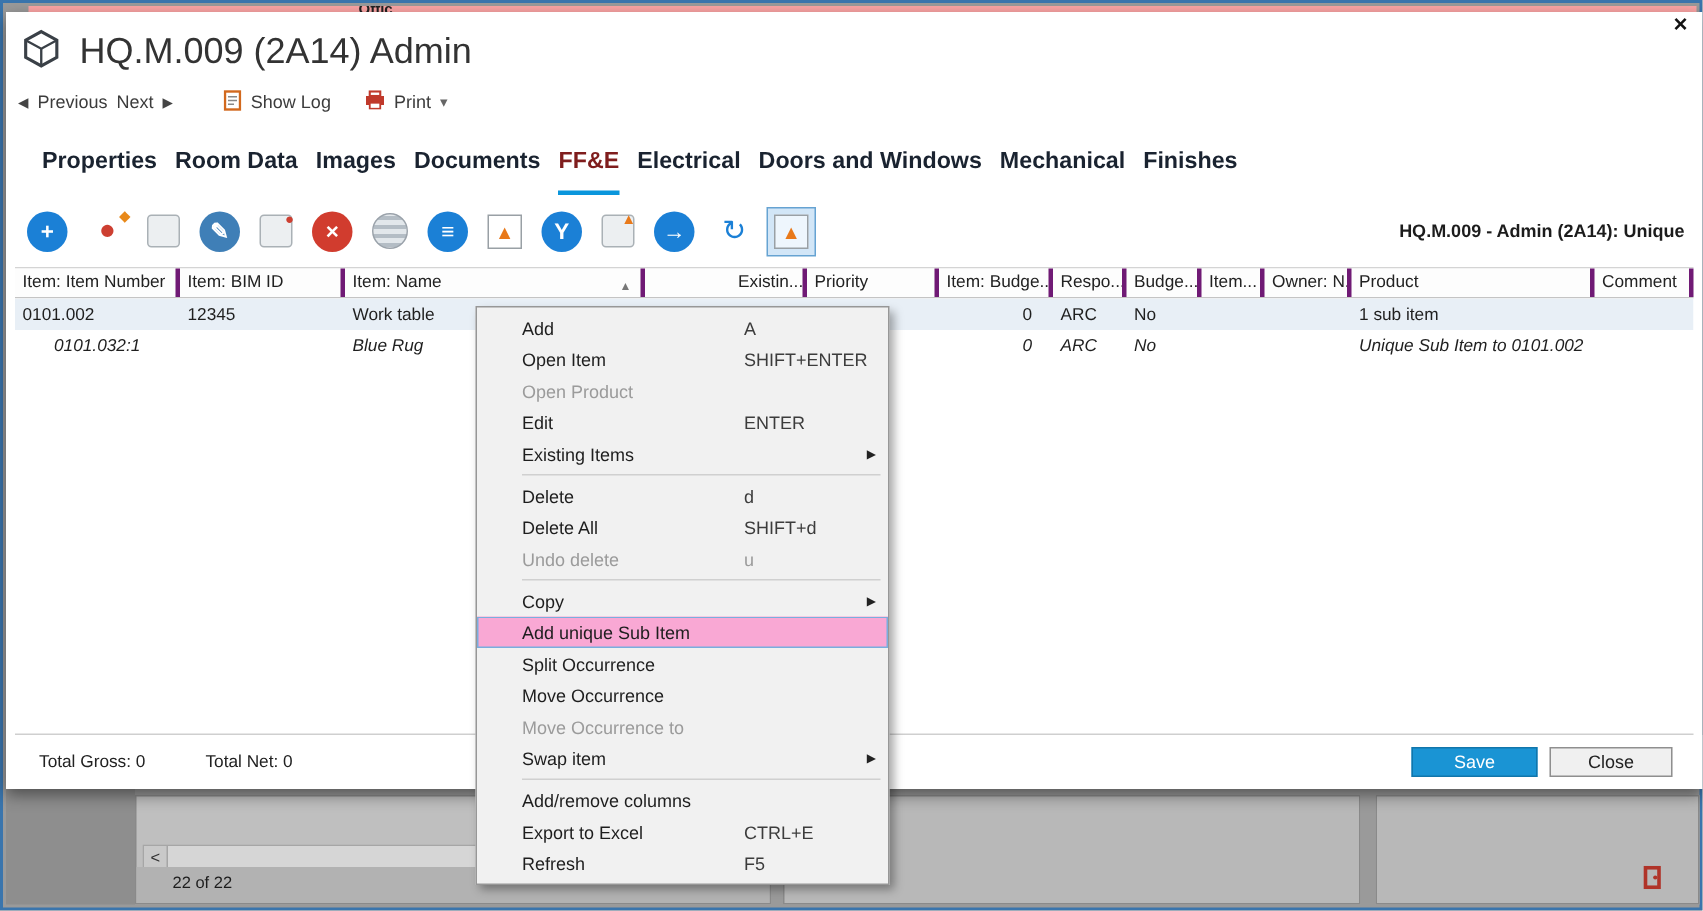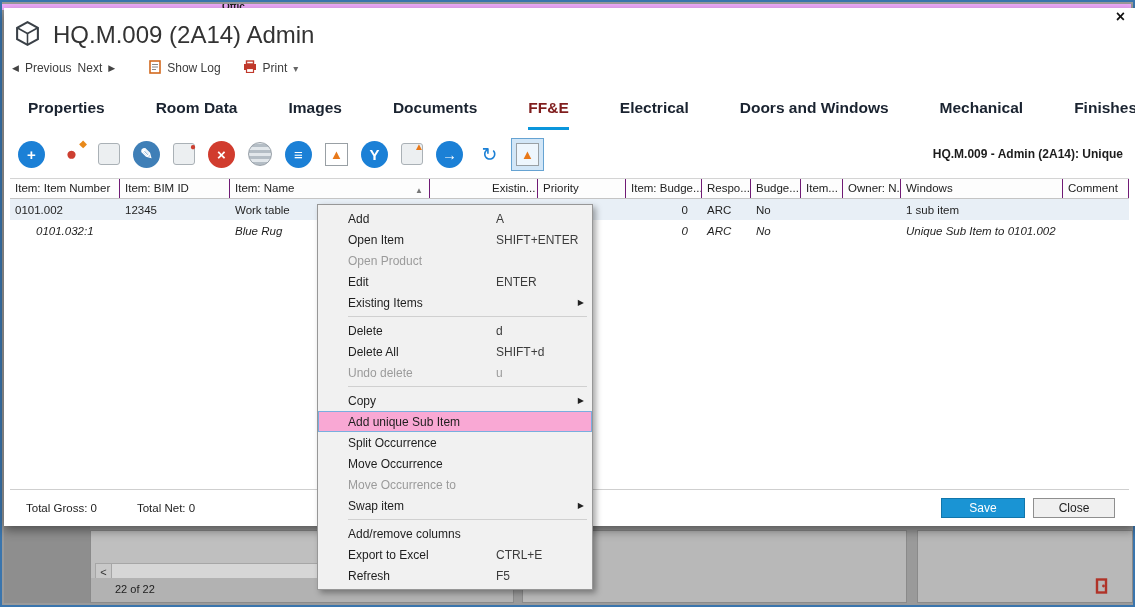--- a/index.html
+++ b/index.html
@@ -1,21 +1,21 @@
 <!DOCTYPE html>
 <html><head>
 <meta charset="utf-8">
 <style>
   * { box-sizing: border-box; margin: 0; padding: 0; }
   html,body { width:1135px; height:607px; overflow:hidden; }
   body { font-family:"Liberation Sans", sans-serif; background:#9a9a9a; position:relative; }
   .frame { position:absolute; inset:0; border:2px solid #3a75ad; background:#9a9a9a; }
 
   
-  .bg-top { position:absolute; left:0; right:2px; top:2px; height:6px; background:#f0abfc; overflow:hidden; }
+  .bg-top { position:absolute; left:17px; right:2px; top:2px; height:6px; background:#fca5a5; overflow:hidden; }
   .bg-top span { position:absolute; left:220px; top:-3px; font-size:10px; color:#222; font-weight:bold; }
   .bg-bottom { position:absolute; left:2px; right:2px; top:524px; bottom:2px; background:#9a9a9a; }
   .bgp-leftdark { position:absolute; left:0; top:0; bottom:0; width:86px; background:#8e8e8e; }
   .bgp-left { position:absolute; left:86px; width:424px; top:4px; bottom:0; background:#bfbfbf; border:1px solid #8a8a8a; }
   .scrollrow { position:absolute; left:4px; right:4px; top:32px; height:18px; background:#d6d6d6; border:1px solid #a6a6a6; display:flex; }
   .sbtn { width:16px; height:100%; background:#c9c9c9; border-right:1px solid #a6a6a6; font-size:11px; color:#333; display:flex; align-items:center; justify-content:center; }
   .pagerrow { position:absolute; left:0; right:0; bottom:0; height:24px; background:#b2b2b2; }
   .pagerrow span { position:absolute; left:24px; top:5px; font-size:11px; color:#1d1d1d; }
   .bgp-mid { position:absolute; left:518px; width:385px; top:4px; bottom:0; background:#b8b8b8; border:1px solid #8a8a8a; }
   .bgp-right { position:absolute; left:913px; width:216px; top:4px; bottom:0; background:#b8b8b8; border:1px solid #8a8a8a; }
@@ -26,39 +26,39 @@
   .titlebar { height:46px; display:flex; align-items:center; padding:8px 8px 0 10px; position:relative; }
   .title { margin-left:12px; font-size:24px; color:#333; }
   .close { position:absolute; top:0px; right:10px; font-size:16px; font-weight:bold; color:#111; cursor:pointer; }
 
   .navrow { height:28px; display:flex; align-items:center; gap:6px; padding-left:8px; font-size:12px; color:#3c3c3c; }
   .nav-arrow { font-size:9px; color:#444; }
   .navrow .sep-gap { width:22px; }
   .navrow .sep-gap2 { width:10px; }
   .caret { font-size:10px; color:#666; }
 
-  .tabs { height:48px; display:flex; align-items:flex-end; gap:51px; padding:0 0 0 24px; }
+  .tabs { height:48px; display:flex; align-items:flex-end; gap:12px; padding:0 0 0 24px; }
   .tab { font-size:15.5px; font-weight:bold; color:#1a2330; padding-bottom:10px; border-bottom:3px solid transparent; white-space:nowrap; cursor:pointer; }
   .tab.active { color:#7f1d1d; border-bottom-color:#0a96dc; }
 
   .toolbar { height:48px; display:flex; align-items:center; gap:13px; padding-left:14px; }
   .context-label { margin-left:auto; padding-right:12px; font-size:12px; font-weight:bold; color:#1c1c1c; }
   .tb-icon { width:27px; height:27px; display:flex; align-items:center; justify-content:center; position:relative; flex:0 0 auto; cursor:pointer; }
   .tb-icon.circle { border-radius:50%; color:#fff; font-size:15px; font-weight:bold; }
   .tb-icon.plain { font-size:19px; }
   .tb-icon.cube { width:22px; height:22px; background:#eceff1; border:1px solid #aab1b6; border-radius:3px; }
   .tb-icon.boxoutline { width:23px; height:23px; background:#fff; border:1px solid #99a0a5; font-size:13px; }
   .tb-icon.sphere { width:24px; height:24px; border-radius:50%; background:repeating-linear-gradient(0deg,#b4bdc5 0 3px,#e2e7eb 3px 6px); border:1px solid #9aa2aa; }
   .tb-icon .g2 { position:absolute; font-size:10px; right:-2px; top:-3px; }
   .tb-icon.hl { box-shadow:0 0 0 4px #d2e6f7, 0 0 0 5px #66a3d2; background:#eef6fd; }
 
   
   .grid { margin:0 6px; flex:1; display:flex; flex-direction:column; border-top:1px solid #d4d4d4; }
   .grid-header { display:flex; height:20px; border-bottom:1px solid #c4c4c4; background:#fdfdfd; }
-  .gh-cell { font-size:11.5px; color:#222; padding:3px 0 0 5px; border-right:1px solid #701a75; white-space:nowrap; overflow:hidden; display:flex; }
+  .gh-cell { font-size:11.5px; color:#222; padding:3px 0 0 5px; border-right:3px solid #701a75; white-space:nowrap; overflow:hidden; display:flex; }
   .gh-sort { margin-left:auto; margin-right:6px; font-size:8px; color:#777; align-self:center; }
   .grid-body { flex:1; background:#fff; border-bottom:1px solid #cfcfcf; overflow:hidden; }
   .g-row { display:flex; height:21px; align-items:center; }
   .g-row.selected { background:#e8eff6; }
   .g-row.italic { font-style:italic; }
   .g-cell { font-size:11.5px; color:#1f1f1f; padding-left:5px; white-space:nowrap; overflow:hidden; }
   .g-cell.right { text-align:right; padding-right:14px; padding-left:0; }
   .g-cell.indent { padding-left:26px; }
 
   .footer { height:36px; display:flex; align-items:center; padding:0 20px; background:#fff; font-size:11.5px; color:#222; }
@@ -216,21 +216,21 @@
           <div class="gh-cell" style="width: 50px;">
             <span>Budge...</span>
           </div>
           <div class="gh-cell" style="width: 42px;">
             <span>Item...</span>
           </div>
           <div class="gh-cell" style="width: 58px;">
             <span>Owner: N...</span>
           </div>
           <div class="gh-cell" style="width: 162px;">
-            <span>Windows</span>
+            <span>Product</span>
           </div>
           <div class="gh-cell" style="width: 66px;">
             <span>Comment</span>
           </div>
         </div>
       <div class="grid-body" id="grid-body">
           <div class="g-row selected">
             <div class="g-cell" style="width: 110px;">0101.002</div>
             <div class="g-cell" style="width: 110px;">12345</div>
             <div class="g-cell" style="width: 200px;">Work table</div>

